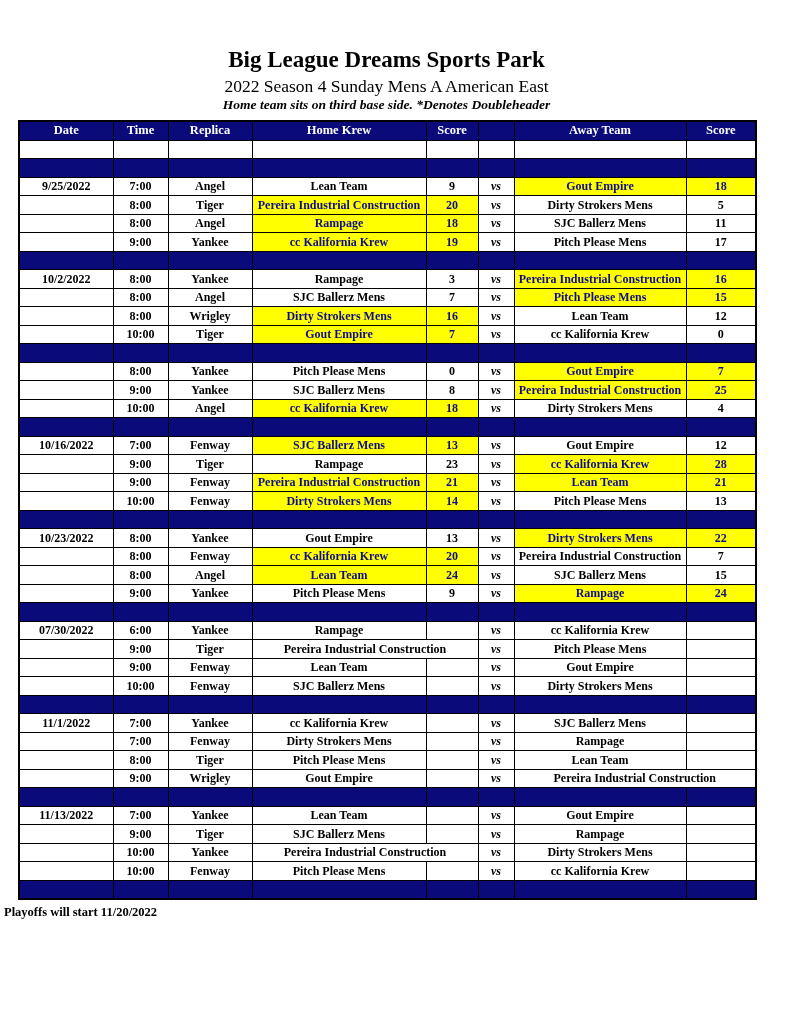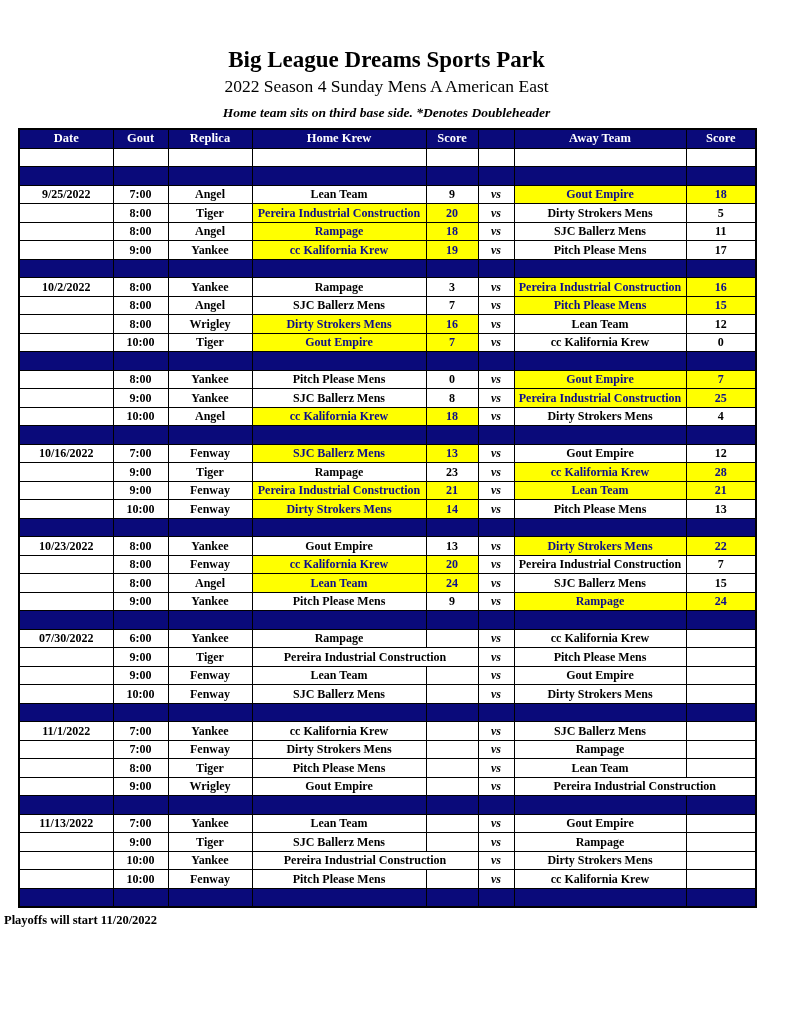--- a/index.html
+++ b/index.html
@@ -5,21 +5,21 @@
   :root{
     --navy:#0a0a7a; --yellow:#ffff00; --header_text:#ffffff;
     --winner_text:#0d0d8c; --grid:#000000;
   }
   html,body{margin:0;padding:0;background:#ffffff;}
   body{width:791px;height:1024px;font-family:"Liberation Serif","DejaVu Serif",serif;color:#000;}
   .page{position:relative;width:791px;height:1024px;overflow:hidden;}
   .titles{margin:46px 18px 0 18px;width:737px;text-align:center;}
   .title{font-size:23px;font-weight:bold;line-height:1.2;}
   .subtitle{font-size:17.5px;font-weight:normal;margin-top:2px;}
-  .note{font-size:13.5px;font-weight:bold;font-style:italic;margin-top:8px;}
+  .note{font-size:13.5px;font-weight:bold;font-style:italic;margin-top:0;}
   table.sched{border-collapse:collapse;table-layout:fixed;width:737px;margin:7px 0 0 18px;border:2px solid var(--grid);}
   .sched th,.sched td{
     border:1px solid var(--grid);height:17.5px;padding:0 1px;
     text-align:center;vertical-align:middle;font-weight:bold;font-size:12px;
     line-height:1;overflow:hidden;white-space:nowrap;
   }
   .sched thead th{background:var(--navy);color:var(--header_text);height:18px;font-size:12.5px;}
   .sched td.navy{background:var(--navy);}
   .sched td.hl{background:var(--yellow);color:var(--winner_text);}
   .sched td.vs{font-style:italic;font-size:12px;}
@@ -43,21 +43,21 @@
         <col style="width:84px">
       <col style="width:174px">
         <col style="width:52px">
         <col style="width:36px">
       <col style="width:172px">
         <col style="width:70px">
     </colgroup>
     <thead>
       <tr>
         <th>Date</th>
-        <th>Gout</th>
+        <th>Time</th>
         <th>Replica</th>
         <th>Home Krew</th>
         <th>Score</th>
         <th></th>
         <th>Away Team</th>
         <th>Score</th>
       </tr>
     </thead>
     <tbody>
         <tr>

